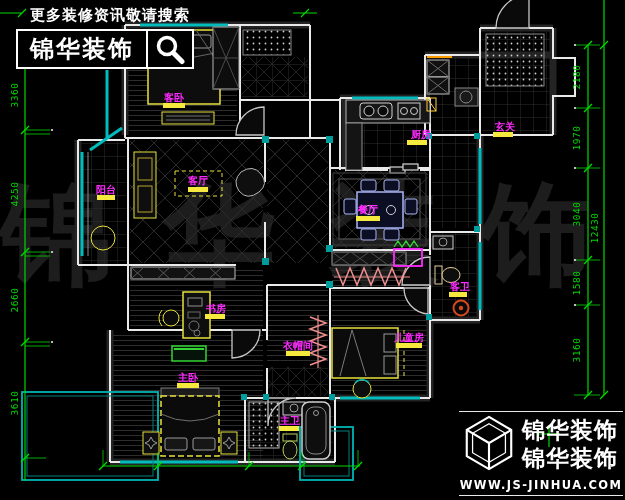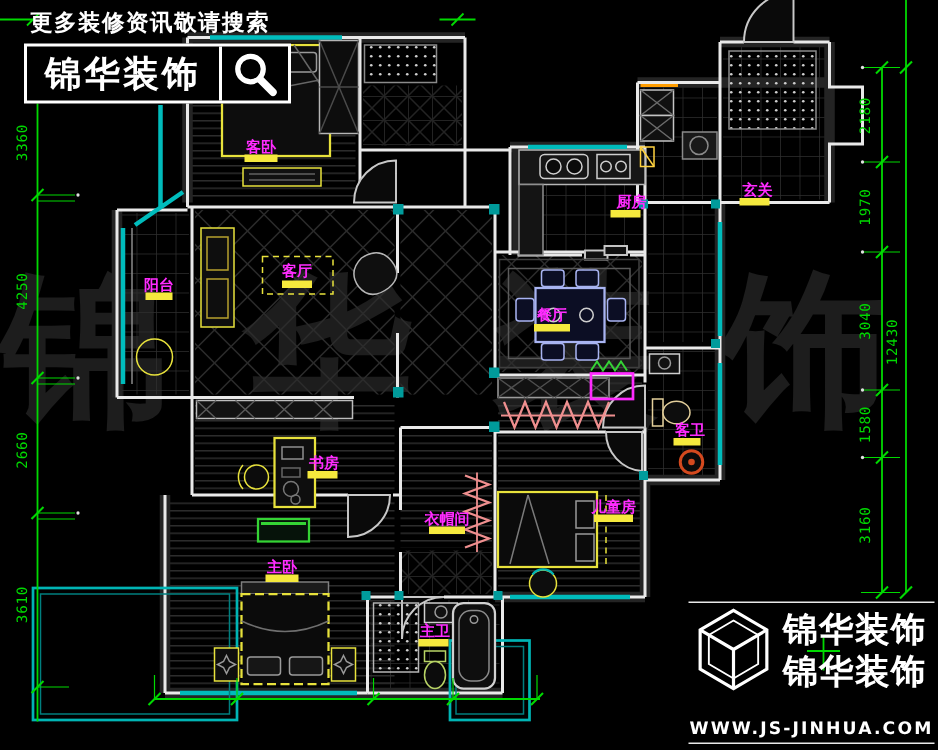--- a/index.html
+++ b/index.html
@@ -5,32 +5,32 @@
   html,body{margin:0;padding:0;background:#000;}
   body{width:625px;height:500px;position:relative;overflow:hidden;
        font-family:"DejaVu Sans","Liberation Sans",sans-serif;}
   .stage{position:absolute;left:0;top:0;width:625px;height:500px;}
   
   .watermark span{position:absolute;top:178px;font-size:112px;font-weight:bold;
        color:#1d1d1d;line-height:1;user-select:none;}
   .wm0{left:0px}.wm1{left:163px}.wm2{left:328px}.wm3{left:480px}
   
   .banner{position:absolute;left:16px;top:6px;z-index:5;}
-  .tagline{color:#fff;font-size:15px;font-weight:bold;letter-spacing:1px;margin-left:4px;white-space:nowrap;}
+  .tagline{color:#fff;font-size:15px;font-weight:bold;letter-spacing:1px;margin-left:14px;white-space:nowrap;}
   .brand-box{margin-top:4px;width:178px;height:40px;border:2px solid #fff;background:#000;
        display:flex;align-items:center;box-sizing:border-box;}
   .brand{flex:1;text-align:center;color:#fff;font-size:24px;font-weight:bold;letter-spacing:2px;white-space:nowrap;}
   .mag{width:46px;height:100%;border-left:2px solid #fff;display:flex;align-items:center;justify-content:center;box-sizing:border-box;}
   
   .footer{position:absolute;right:2px;bottom:4px;width:164px;z-index:5;}
   .hr{height:1px;background:#e9e9e9;}
   .frow{display:flex;align-items:center;gap:3px;padding:2px 0 0 0;}
   .fcol{display:flex;flex-direction:column;}
   .fbrand{color:#fff;font-size:23px;font-weight:bold;letter-spacing:1px;line-height:1.2;white-space:nowrap;}
-  .site{color:#fff;font-size:11.5px;font-weight:bold;letter-spacing:1.4px;text-align:center;margin:12px 0 3px;white-space:nowrap;}
+  .site{color:#fff;font-size:11.5px;font-weight:bold;letter-spacing:1.4px;text-align:center;margin:2px 0 3px;white-space:nowrap;}
   svg text.rlabel{font-family:"DejaVu Sans","Liberation Sans",sans-serif;font-size:10px;font-weight:bold;fill:#ff2bff;text-anchor:middle;}
   svg text.dim{font-family:"DejaVu Sans Mono","Liberation Mono",monospace;font-size:9.5px;fill:#00d900;text-anchor:middle;letter-spacing:.5px;}
 </style>
 </head>
 <body>
 
 <div class="stage watermark">
   <span class="wm0">锦</span>
   <span class="wm1">华</span>
   <span class="wm2">装</span>

